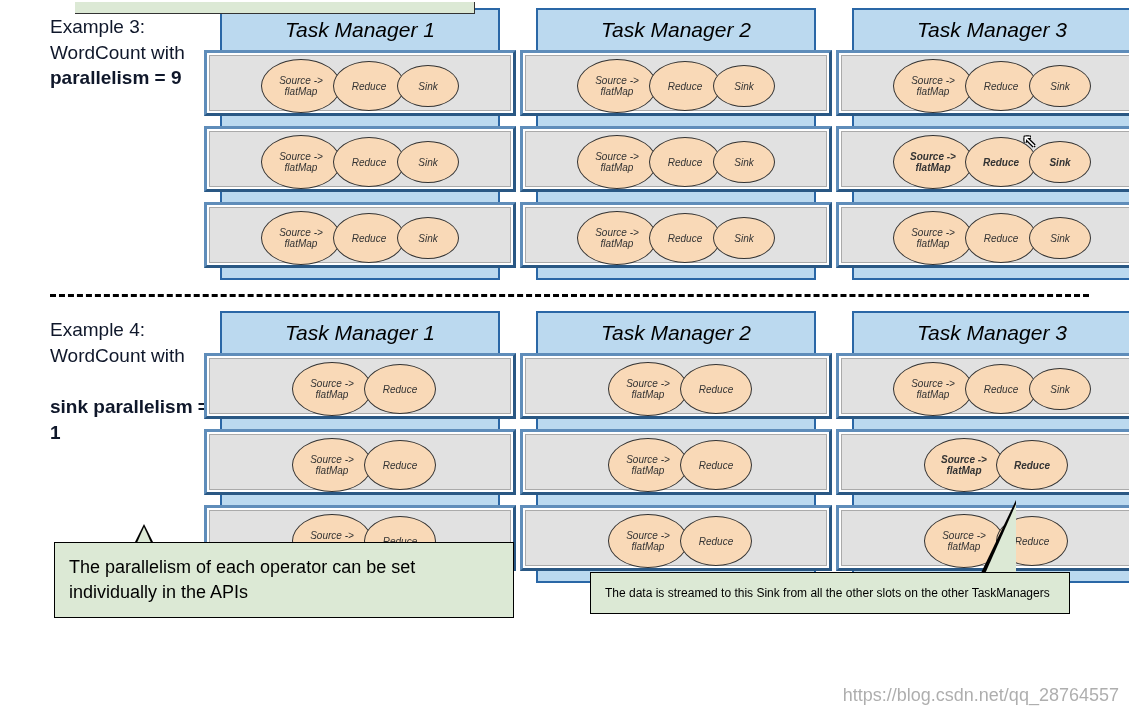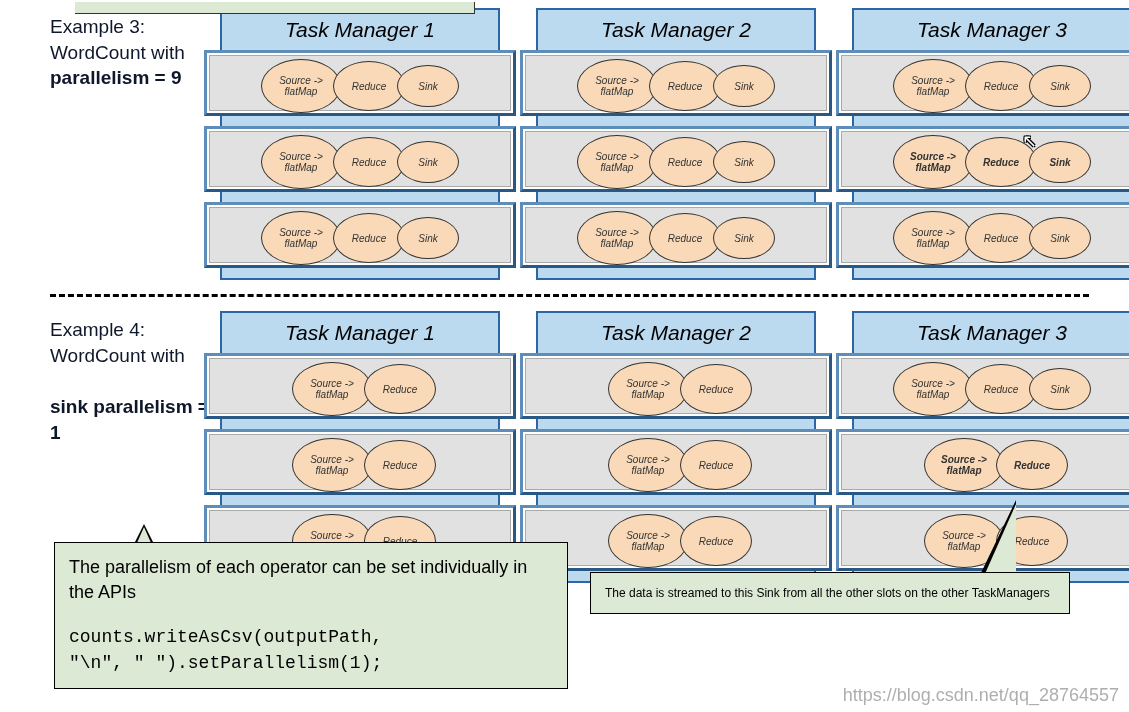--- a/index.html
+++ b/index.html
@@ -100,21 +100,21 @@
   .callout {
     position: absolute;
     background: #dce9d5;
     border: 1.5px solid #000;
     padding: 12px 14px;
     z-index: 20;
   }
   .callout1 {
     left: 54px;
     top: 542px;
-    width: 514px;
+    width: 460px;
     font-size: 18px;
     line-height: 1.4;
   }
   .callout1 .code {
     font-family: "Courier New", monospace;
     font-size: 18px;
     margin-top: 20px;
     white-space: pre;
   }
   .callout2 {
@@ -374,22 +374,20 @@
           <div class="oval o2">Reduce</div>
         </div>
       </div>
     </div>
   </div>
 </div>
 
 <div class="callout-tail1"></div>
 <div class="callout callout1">
   <div>The parallelism of each operator can be set individually in the APIs</div>
-  <div class="code">counts.writeAsCsv(outputPath,
-"\n", " ").setParallelism(1);</div>
 </div>
 
 <div class="callout-tail2"></div>
 <div class="callout callout2">
   <span>The data is streamed to this Sink from all the other slots on the other TaskManagers</span>
 </div>
 
 <div class="cursor">↖</div>
 
 <div class="watermark">https://blog.csdn.net/qq_28764557</div>

